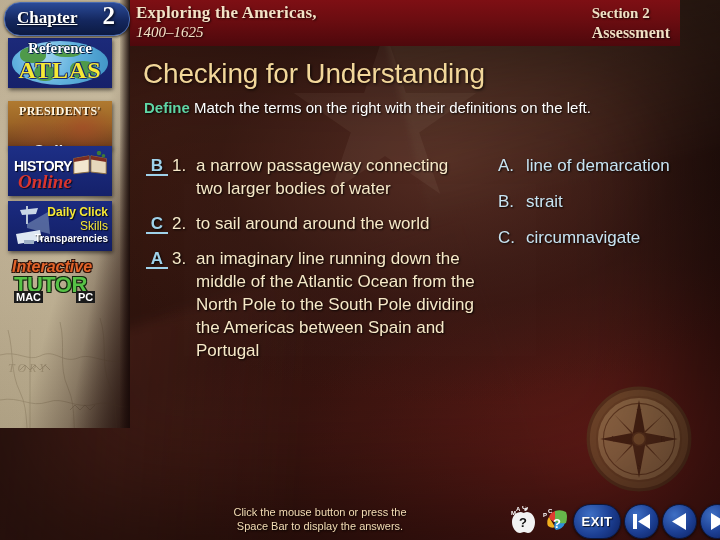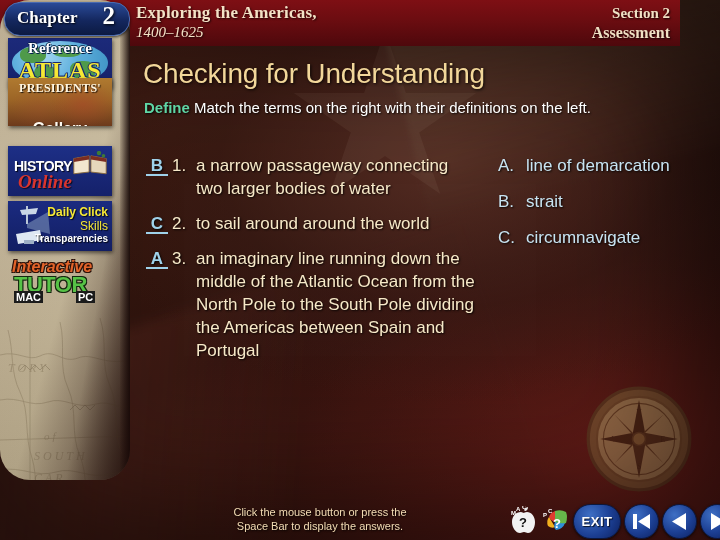--- a/index.html
+++ b/index.html
@@ -94,21 +94,21 @@
     line-height: 20px;
     letter-spacing: 0.2px;
   }
   .hdr-sub {
     font-size: 15px;
     font-style: italic;
     line-height: 19px;
   }
   .hdr-right {
     position: absolute; right: 2px; top: 3px;
-    text-align: right;
+    text-align: left;
     color: #f0e0c4;
     font-family: "Liberation Serif", serif;
     font-weight: bold;
     text-shadow: 1px 1px 2px rgba(0,0,0,0.8);
   }
   .hdr-sec { font-size: 15px; line-height: 20px; }
   .hdr-asm { font-size: 16px; line-height: 20px; }
 
   
   .chapter-pill {
@@ -122,42 +122,42 @@
     z-index: 7;
   }
   .chapter-pill .lbl {
     position: absolute;
     left: 12px; top: 5px;
     color: #ffffff;
     font-family: "Liberation Serif", serif;
     font-size: 17px;
     font-weight: bold;
     text-shadow: 1px 1px 2px rgba(0,0,0,0.9);
+    text-decoration: underline;
   }
   .chapter-pill .num {
     position: absolute;
     right: 14px; top: 1px;
     color: #ffffff;
     font-family: "Liberation Serif", serif;
     font-size: 25px;
     font-weight: bold;
     text-shadow: 1px 1px 3px rgba(0,0,0,0.9);
   }
 
   
   .sidebar {
     position: absolute;
     left: 0; top: 0;
-    width: 130px; height: 480px;
+    width: 130px; height: 428px;
     background:
       linear-gradient(100deg, rgba(40,18,12,0.0) 70%, rgba(30,12,9,0.85) 100%),
       linear-gradient(180deg, #c9bda0 0%, #cfc3a6 35%, #c3b698 70%, #b5a88a 100%);
     overflow: hidden;
     z-index: 6;
-    border-radius: 30px;
   }
   .map-lines { position: absolute; inset: 0; opacity: 0.55; }
   .sidebar-shade {
     position: absolute; inset: 0;
     background: linear-gradient(105deg, rgba(70,35,25,0.10) 0%, rgba(60,28,20,0.05) 55%, rgba(35,15,11,0.75) 100%);
     pointer-events: none;
   }
   .sidebar-right-edge {
     position: absolute; right: 0; top: 0; width: 10px; height: 540px;
     background: linear-gradient(90deg, rgba(45,20,14,0.1), rgba(25,10,8,0.95));
@@ -197,21 +197,21 @@
     position: absolute; left: 0; right: 0; top: 19px;
     text-align: center;
     font-family: "Liberation Serif", serif;
     font-weight: bold; font-size: 24px; color: #f7e935;
     letter-spacing: 1px;
     text-shadow: 1px 1px 0 #1a2a6e, -1px 0 0 #1a2a6e, 0 -1px 0 #1a2a6e, 1px -1px 0 #1a2a6e;
   }
 
   
   #btn-gallery {
-    top: 78px; height: 48px;
+    top: 101px; height: 48px;
     background: linear-gradient(180deg, #b07a30 0%, #9c6526 45%, #6d3a1c 100%);
   }
   #btn-gallery .faces {
     position: absolute; inset: 0;
     background: radial-gradient(ellipse 45% 70% at 72% 55%, rgba(170,70,40,0.55), rgba(120,50,28,0) 70%),
                 radial-gradient(ellipse 40% 65% at 30% 60%, rgba(160,80,45,0.35), rgba(120,50,28,0) 70%);
   }
   #btn-gallery .t1 {
     position: absolute; left: 0; right: 0; top: 3px;
     text-align: center;

